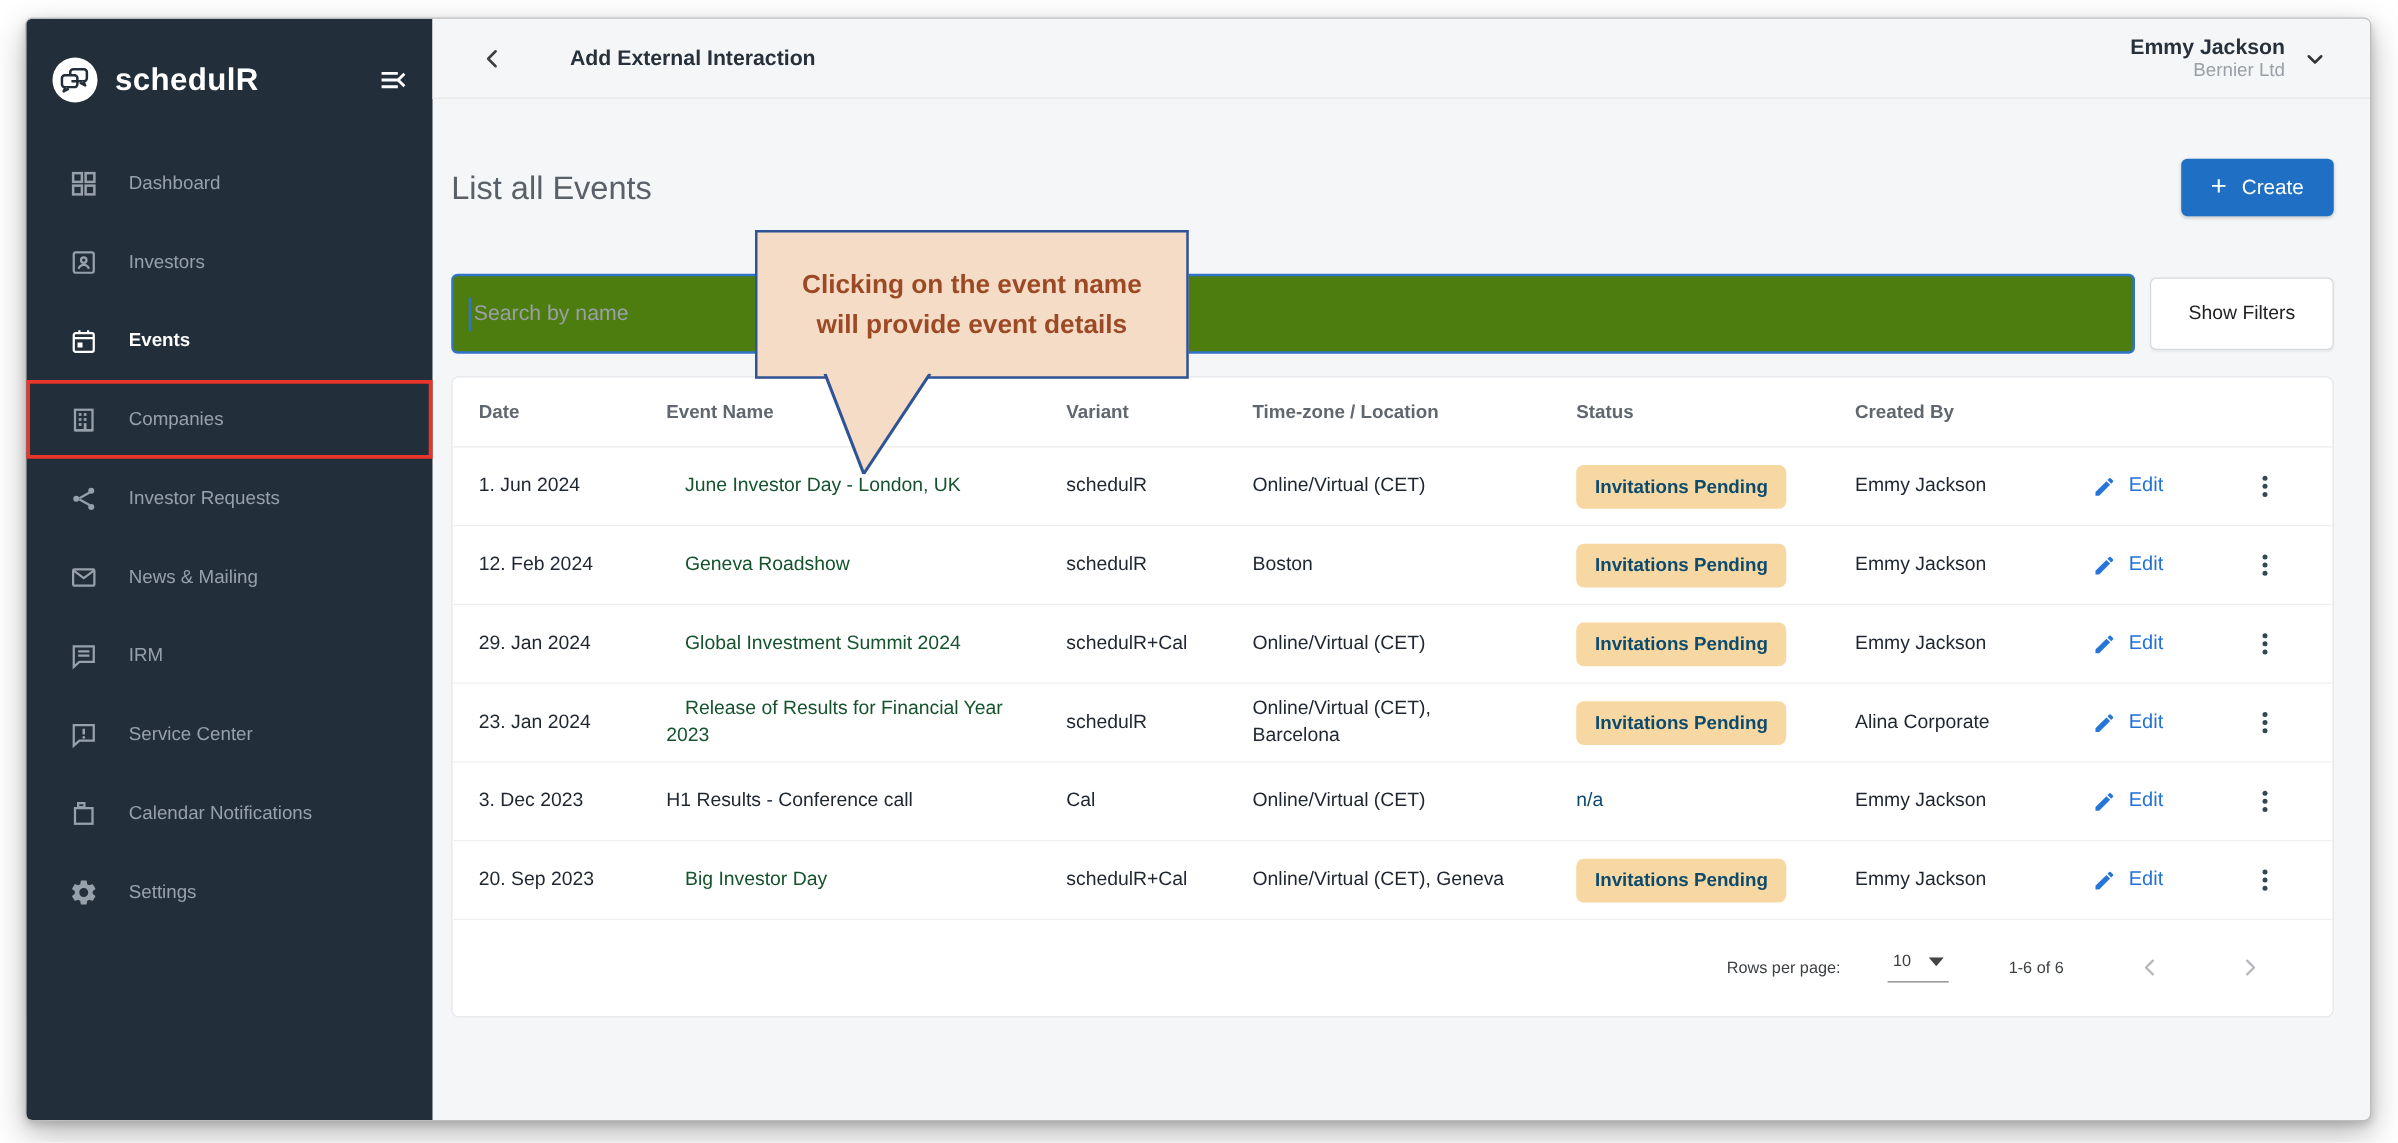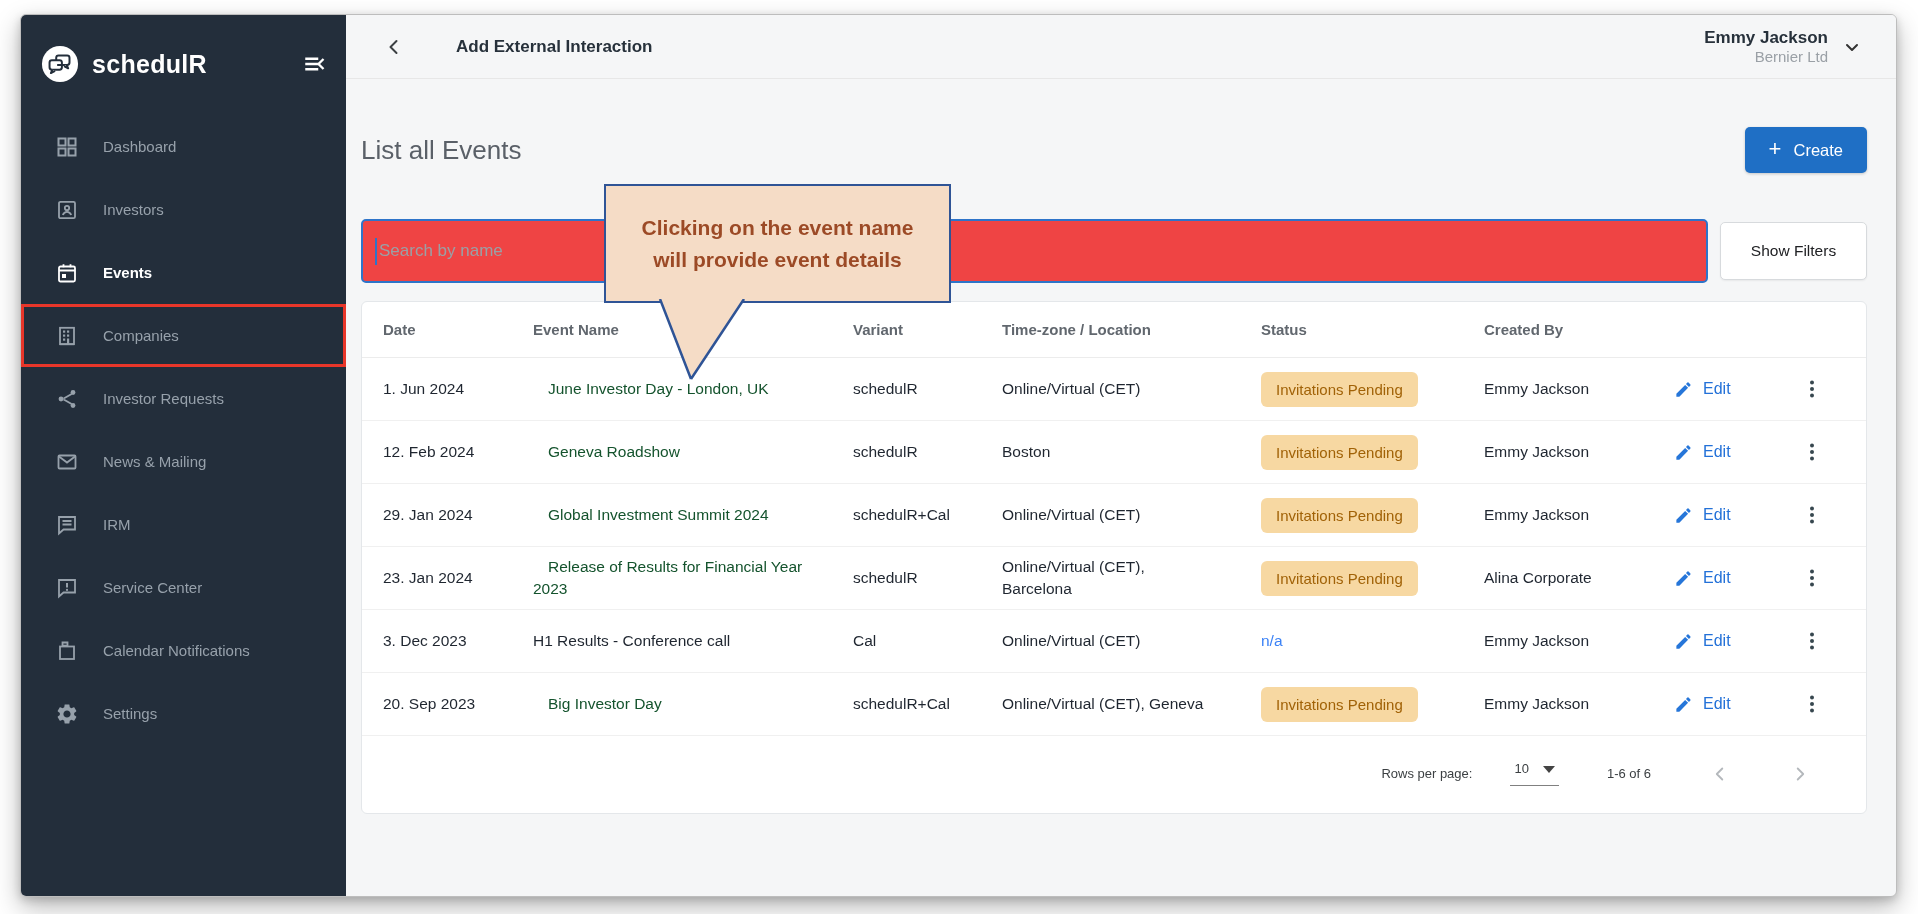--- a/index.html
+++ b/index.html
@@ -38,21 +38,21 @@
   
   .content { position:absolute; left:325px; top:64px; width:1552px; bottom:0; padding:0 31px 0 15px; }
   .head-row { margin-top:48px; display:flex; align-items:center; justify-content:space-between; }
   .page-heading { font-size:26px; color:#5a6068; font-weight:400; }
   .create-btn { height:46px; padding:0 24px; background:#1f6fc5; color:#fff; border:none; border-radius:5px;
                 font-size:16.5px; font-weight:500; font-family:inherit; display:flex; align-items:center; gap:12px;
                 cursor:pointer; box-shadow:0 1px 3px rgba(0,0,0,.2); }
   .plus-icon { font-size:22px; font-weight:400; line-height:1; margin-top:-2px; }
 
   .search-row { margin-top:46px; display:flex; gap:12px; align-items:center; }
-  .search-box { flex:1; height:64px; border:2px solid #2e74c9; border-radius:5px; background:#ef4444; position:relative; }
+  .search-box { flex:1; height:64px; border:2px solid #2e74c9; border-radius:5px; background:#4d7c0f; position:relative; }
   .search-box input { width:100%; height:100%; border:none; outline:none; background:transparent;
                       padding-left:16px; font-size:17px; color:#202124; font-family:inherit; }
   .search-box input::placeholder { color:#9aa0a6; }
   .search-caret { position:absolute; left:12px; top:17px; width:2px; height:27px; background:#2e74c9; }
   .filters-btn { width:147px; height:58px; background:#fff; border:1px solid #d7dadd; border-radius:5px;
                  font-size:15.5px; font-weight:500; color:#202124; font-family:inherit; cursor:pointer;
                  box-shadow:0 1px 2px rgba(0,0,0,.06); }
 
   
   .card { margin-top:18px; background:#fff; border:1px solid #e4e7ea; border-radius:6px; height:513px; position:relative; }
@@ -64,22 +64,22 @@
   .c-date    { width:150px; }
   .c-name    { width:320px; padding-right:50px; line-height:1.4; }
   .c-variant { width:149px; }
   .c-loc     { width:259px; padding-right:20px; white-space:pre-line; line-height:1.4; }
   .c-status  { width:223px; }
   .c-created { width:190px; line-height:1.4; }
   .c-created span { display:inline-block; max-width:110px; }
   .c-actions { flex:1 1 auto; display:flex; align-items:center; justify-content:space-between; padding-right:42px; }
   .event-link { color:#14532d; cursor:pointer;margin-left:15px; }
   .badge { display:inline-block; background:#f7d8a2; border-radius:6px; padding:9px 15px;
-           font-weight:400; font-size:15px; color:#a16207; }
-  .status-plain { font-size:15.5px; color:#3b82f6; }
+           font-weight:700; font-size:15px; color:#0c4a6e; }
+  .status-plain { font-size:15.5px; color:#0c4a6e; }
   .edit-link { display:flex; align-items:center; gap:10px; color:#2371d8; font-size:16px; font-weight:500; cursor:pointer; }
   .edit-link svg { width:19px; height:19px; }
   .kebab { width:24px; height:24px; cursor:pointer; color:#37474f; }
 
   .tfoot { position:absolute; left:0; right:0; bottom:0; height:79px; display:flex; align-items:center;
            justify-content:flex-end; font-size:13px; color:#3c4043; padding-right:55px; }
   .rpp-select { margin-left:38px; display:flex; align-items:flex-end; gap:14px; border-bottom:1px solid #808080;
                 padding:0 4px 9px 4px; cursor:pointer; }
   .rpp-select .tri { width:0; height:0; border-left:6px solid transparent; border-right:6px solid transparent;
                      border-top:7px solid #444; margin-bottom:3px; }

